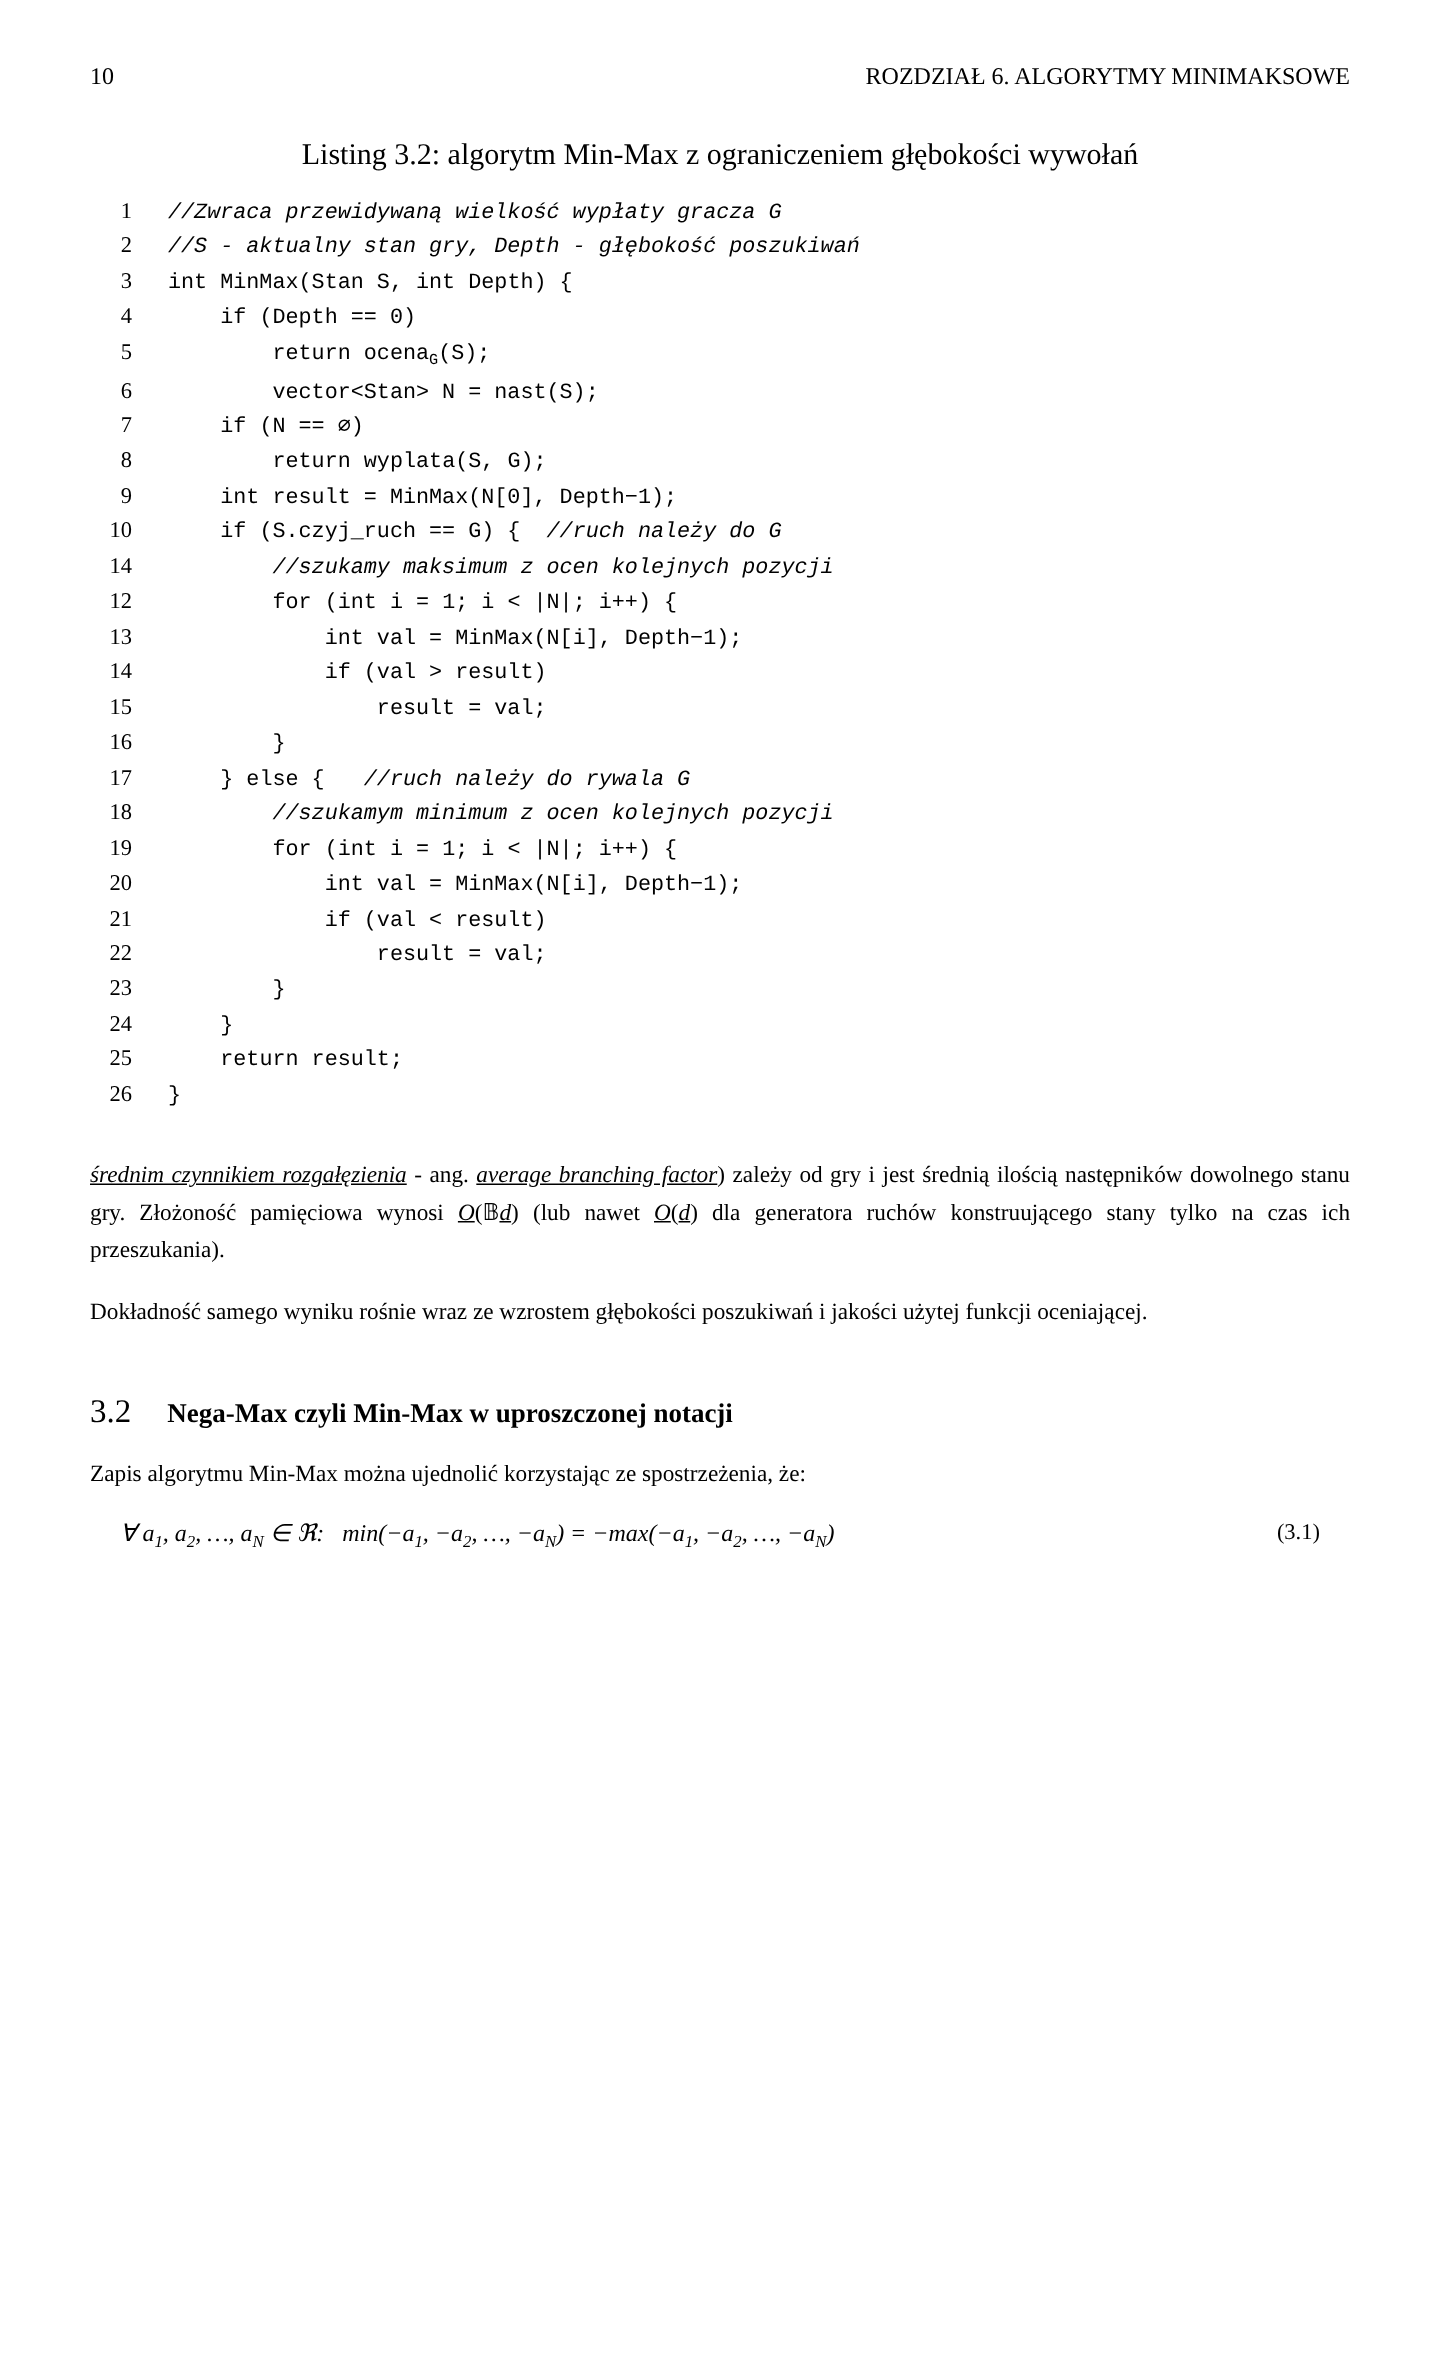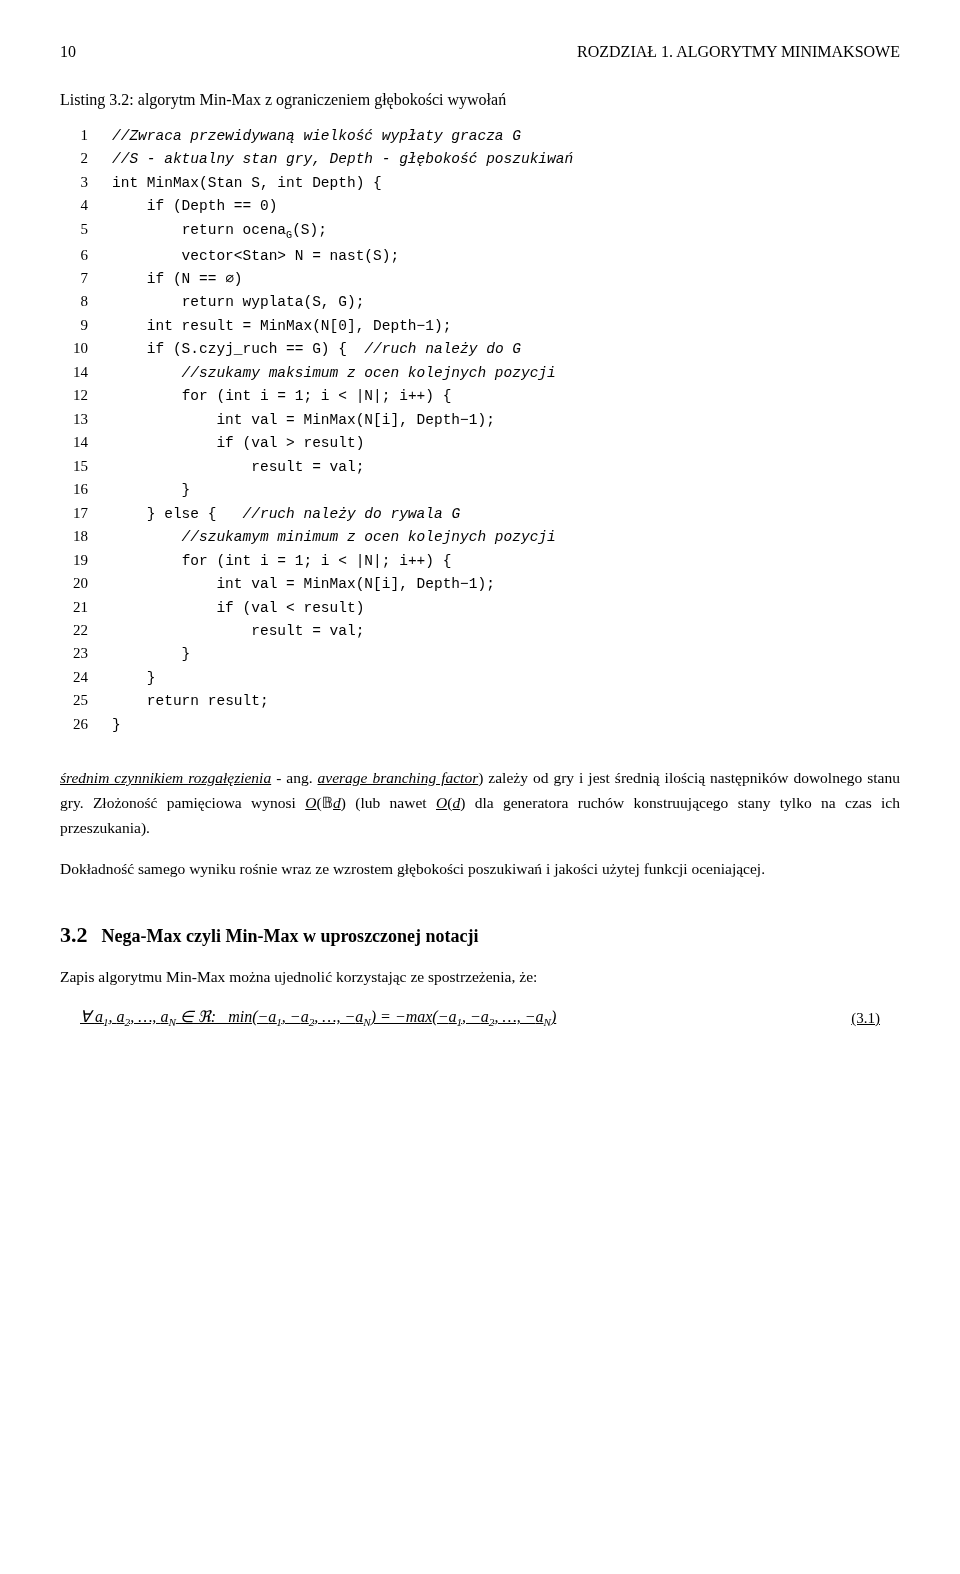--- a/index.html
+++ b/index.html
@@ -14,22 +14,23 @@
     }
     .page-header {
       display: flex;
       justify-content: space-between;
       margin-bottom: 24px;
     }
     .page-num { font-size: 16px; }
     .chapter-title { font-size: 16px; }
 
     .listing-caption {
+      text-align: center;
       margin-bottom: 12px;
-      font-size: 16px;
+      font-size: 20px;
     }
 
     .code-block {
       font-family: 'Courier New', Courier, monospace;
       font-size: 14.5px;
       line-height: 1.55;
       margin-bottom: 30px;
     }
     .code-line {
       display: flex;
@@ -57,49 +58,48 @@
       text-align: justify;
     }
     .body-text .italic { font-style: italic; text-decoration: underline; }
 
     .section-heading {
       margin-top: 36px;
       margin-bottom: 14px;
     }
     .section-num {
       font-size: 22px;
-      font-weight: bold;
-      margin-right: 10px;
+      font-weight: normal;
+      margin-right: 20px;
     }
     .section-title-text {
       font-size: 18px;
       font-weight: bold;
     }
     .math-block {
       font-style: italic;
     }
     .eq-num {
       margin-left: auto;
       font-size: 15px;
     }
     .math-container {
       display: flex;
       justify-content: space-between;
-      align-items: center;
+      align-items: flex-start;
       padding: 0 20px;
-      text-decoration: underline;
     }
     sub { font-size: 0.7em; vertical-align: sub; }
   </style>
 </head>
 <body>
 
 <div class="page-header">
   <span class="page-num">10</span>
-  <span class="chapter-title">ROZDZIAŁ 1.  ALGORYTMY MINIMAKSOWE</span>
+  <span class="chapter-title">ROZDZIAŁ 6.  ALGORYTMY MINIMAKSOWE</span>
 </div>
 
 <div class="listing-caption">Listing 3.2: algorytm Min-Max z ograniczeniem głębokości wywołań</div>
 
 <div class="code-block">
 
   <div class="code-line">
     <span class="line-num">1</span>
     <span class="code-text comment">//Zwraca przewidywaną wielkość wypłaty gracza G</span>
   </div>

